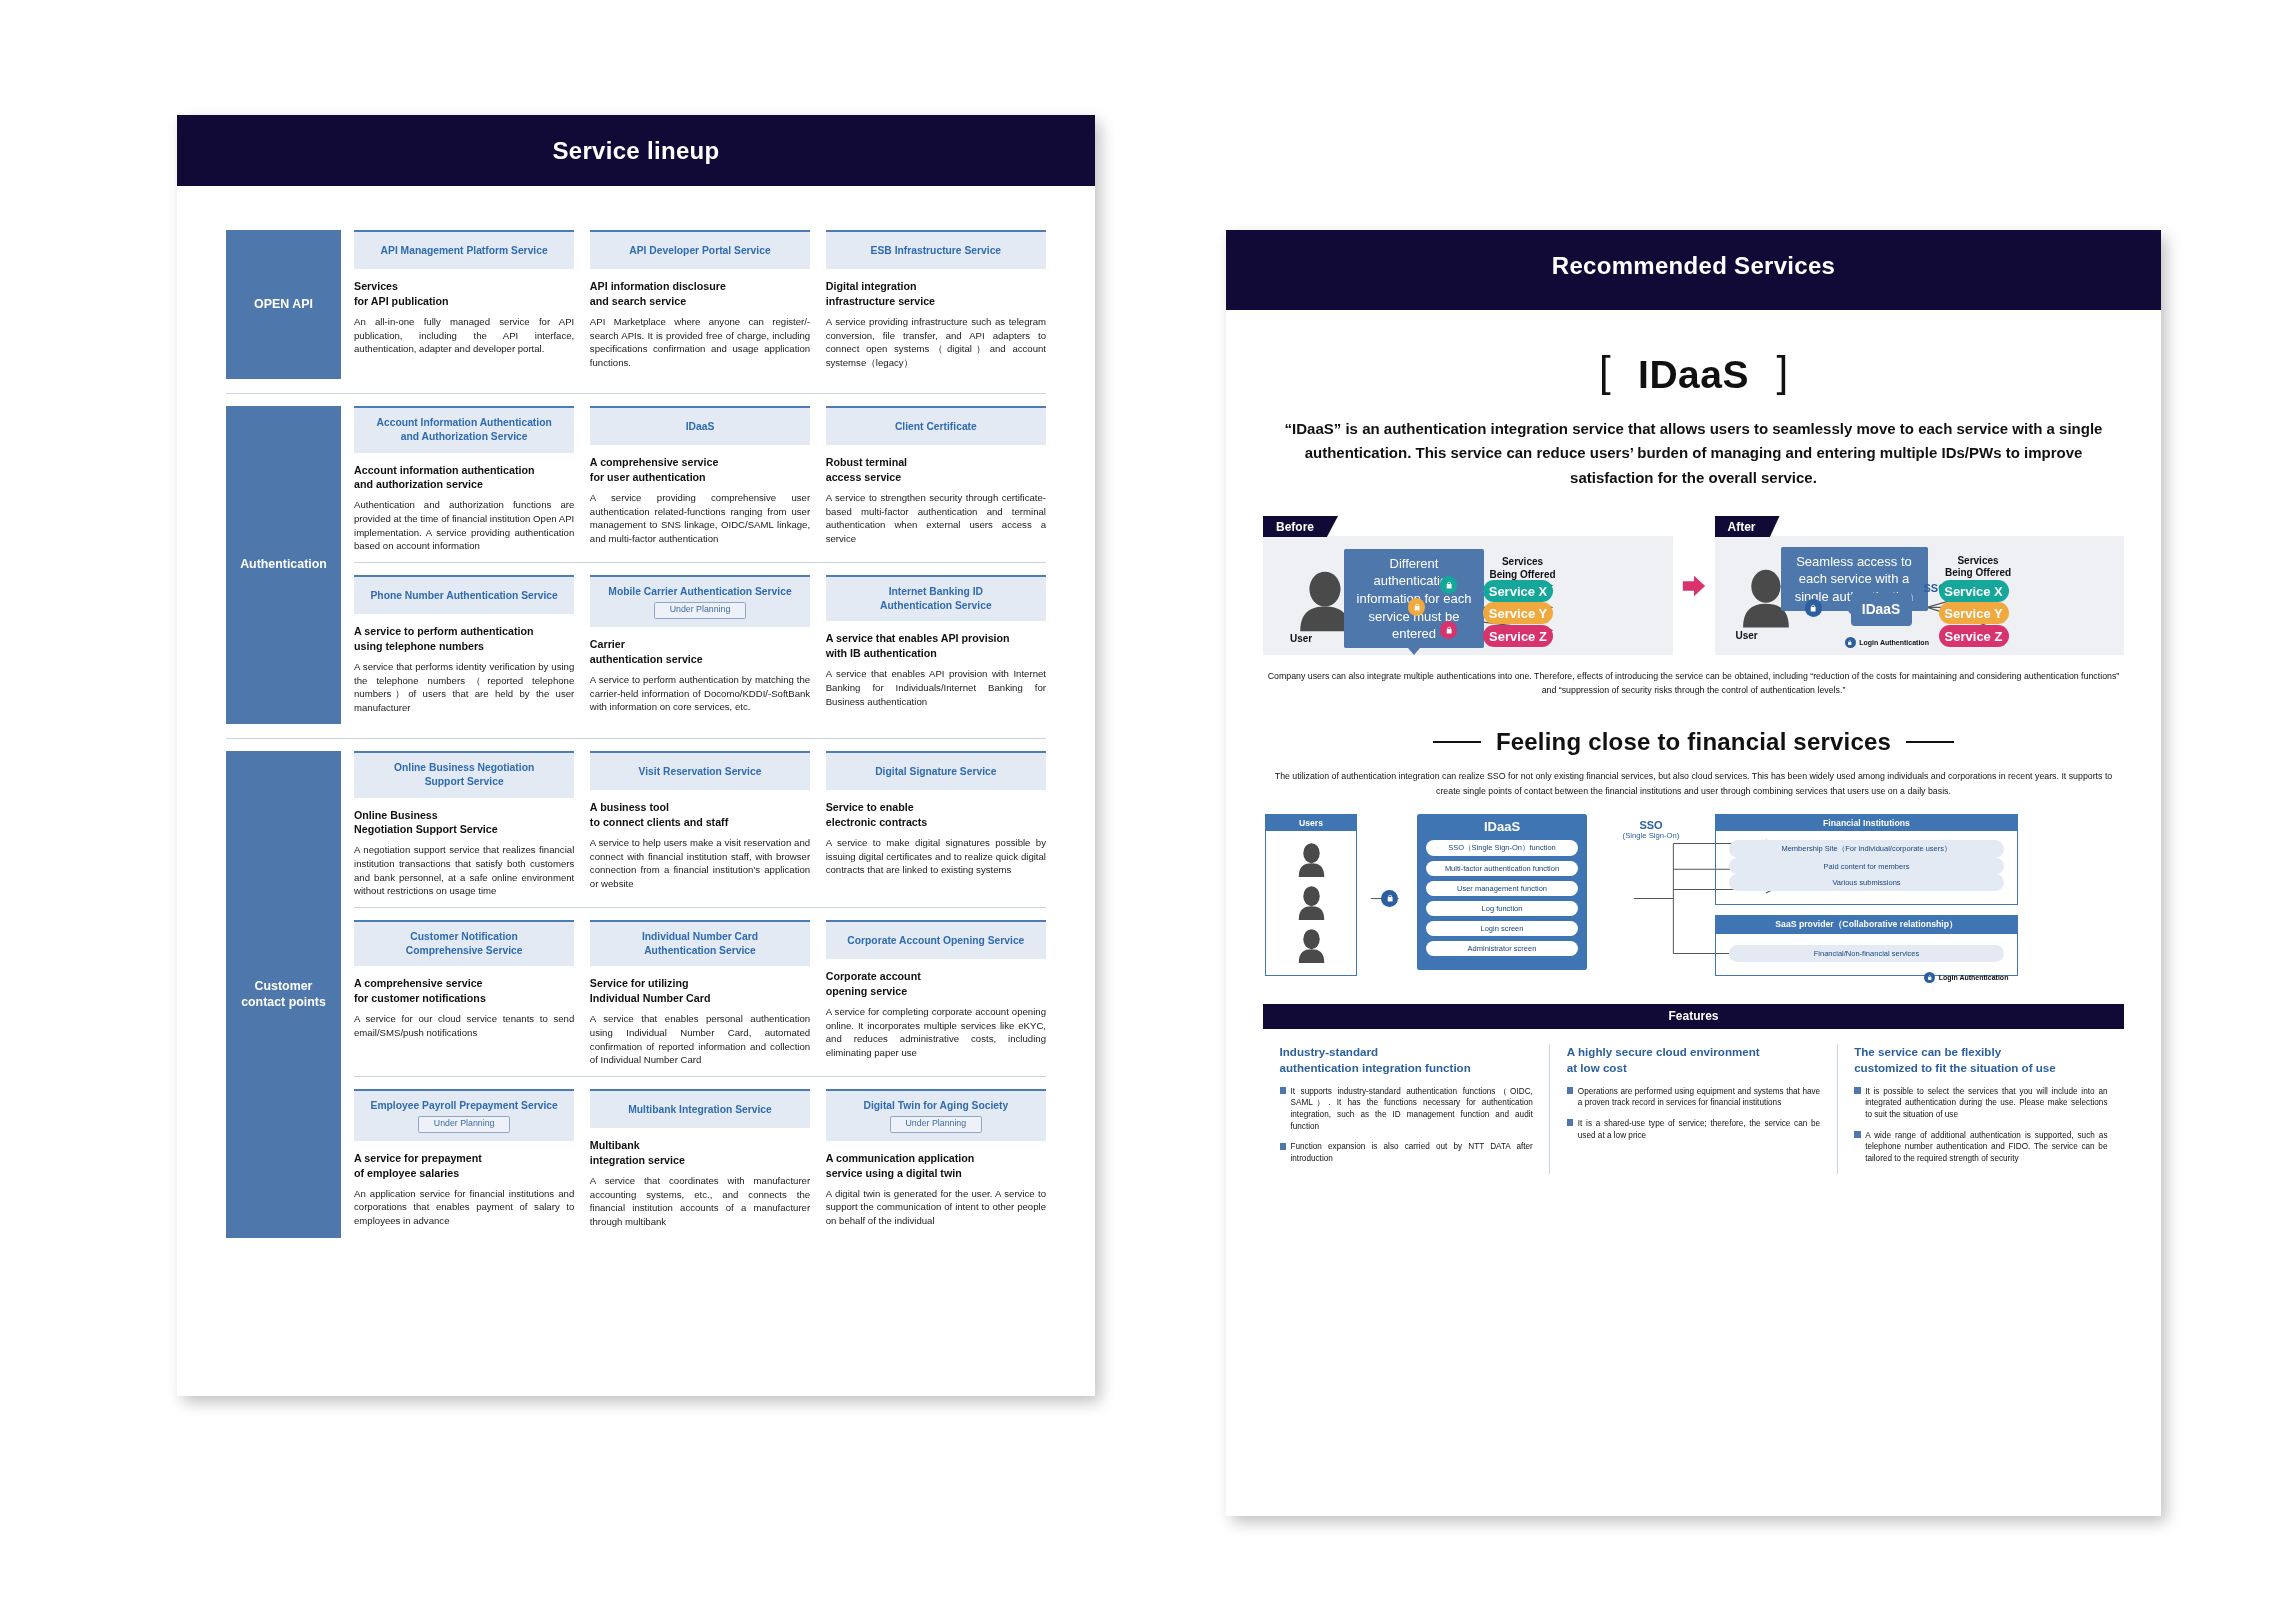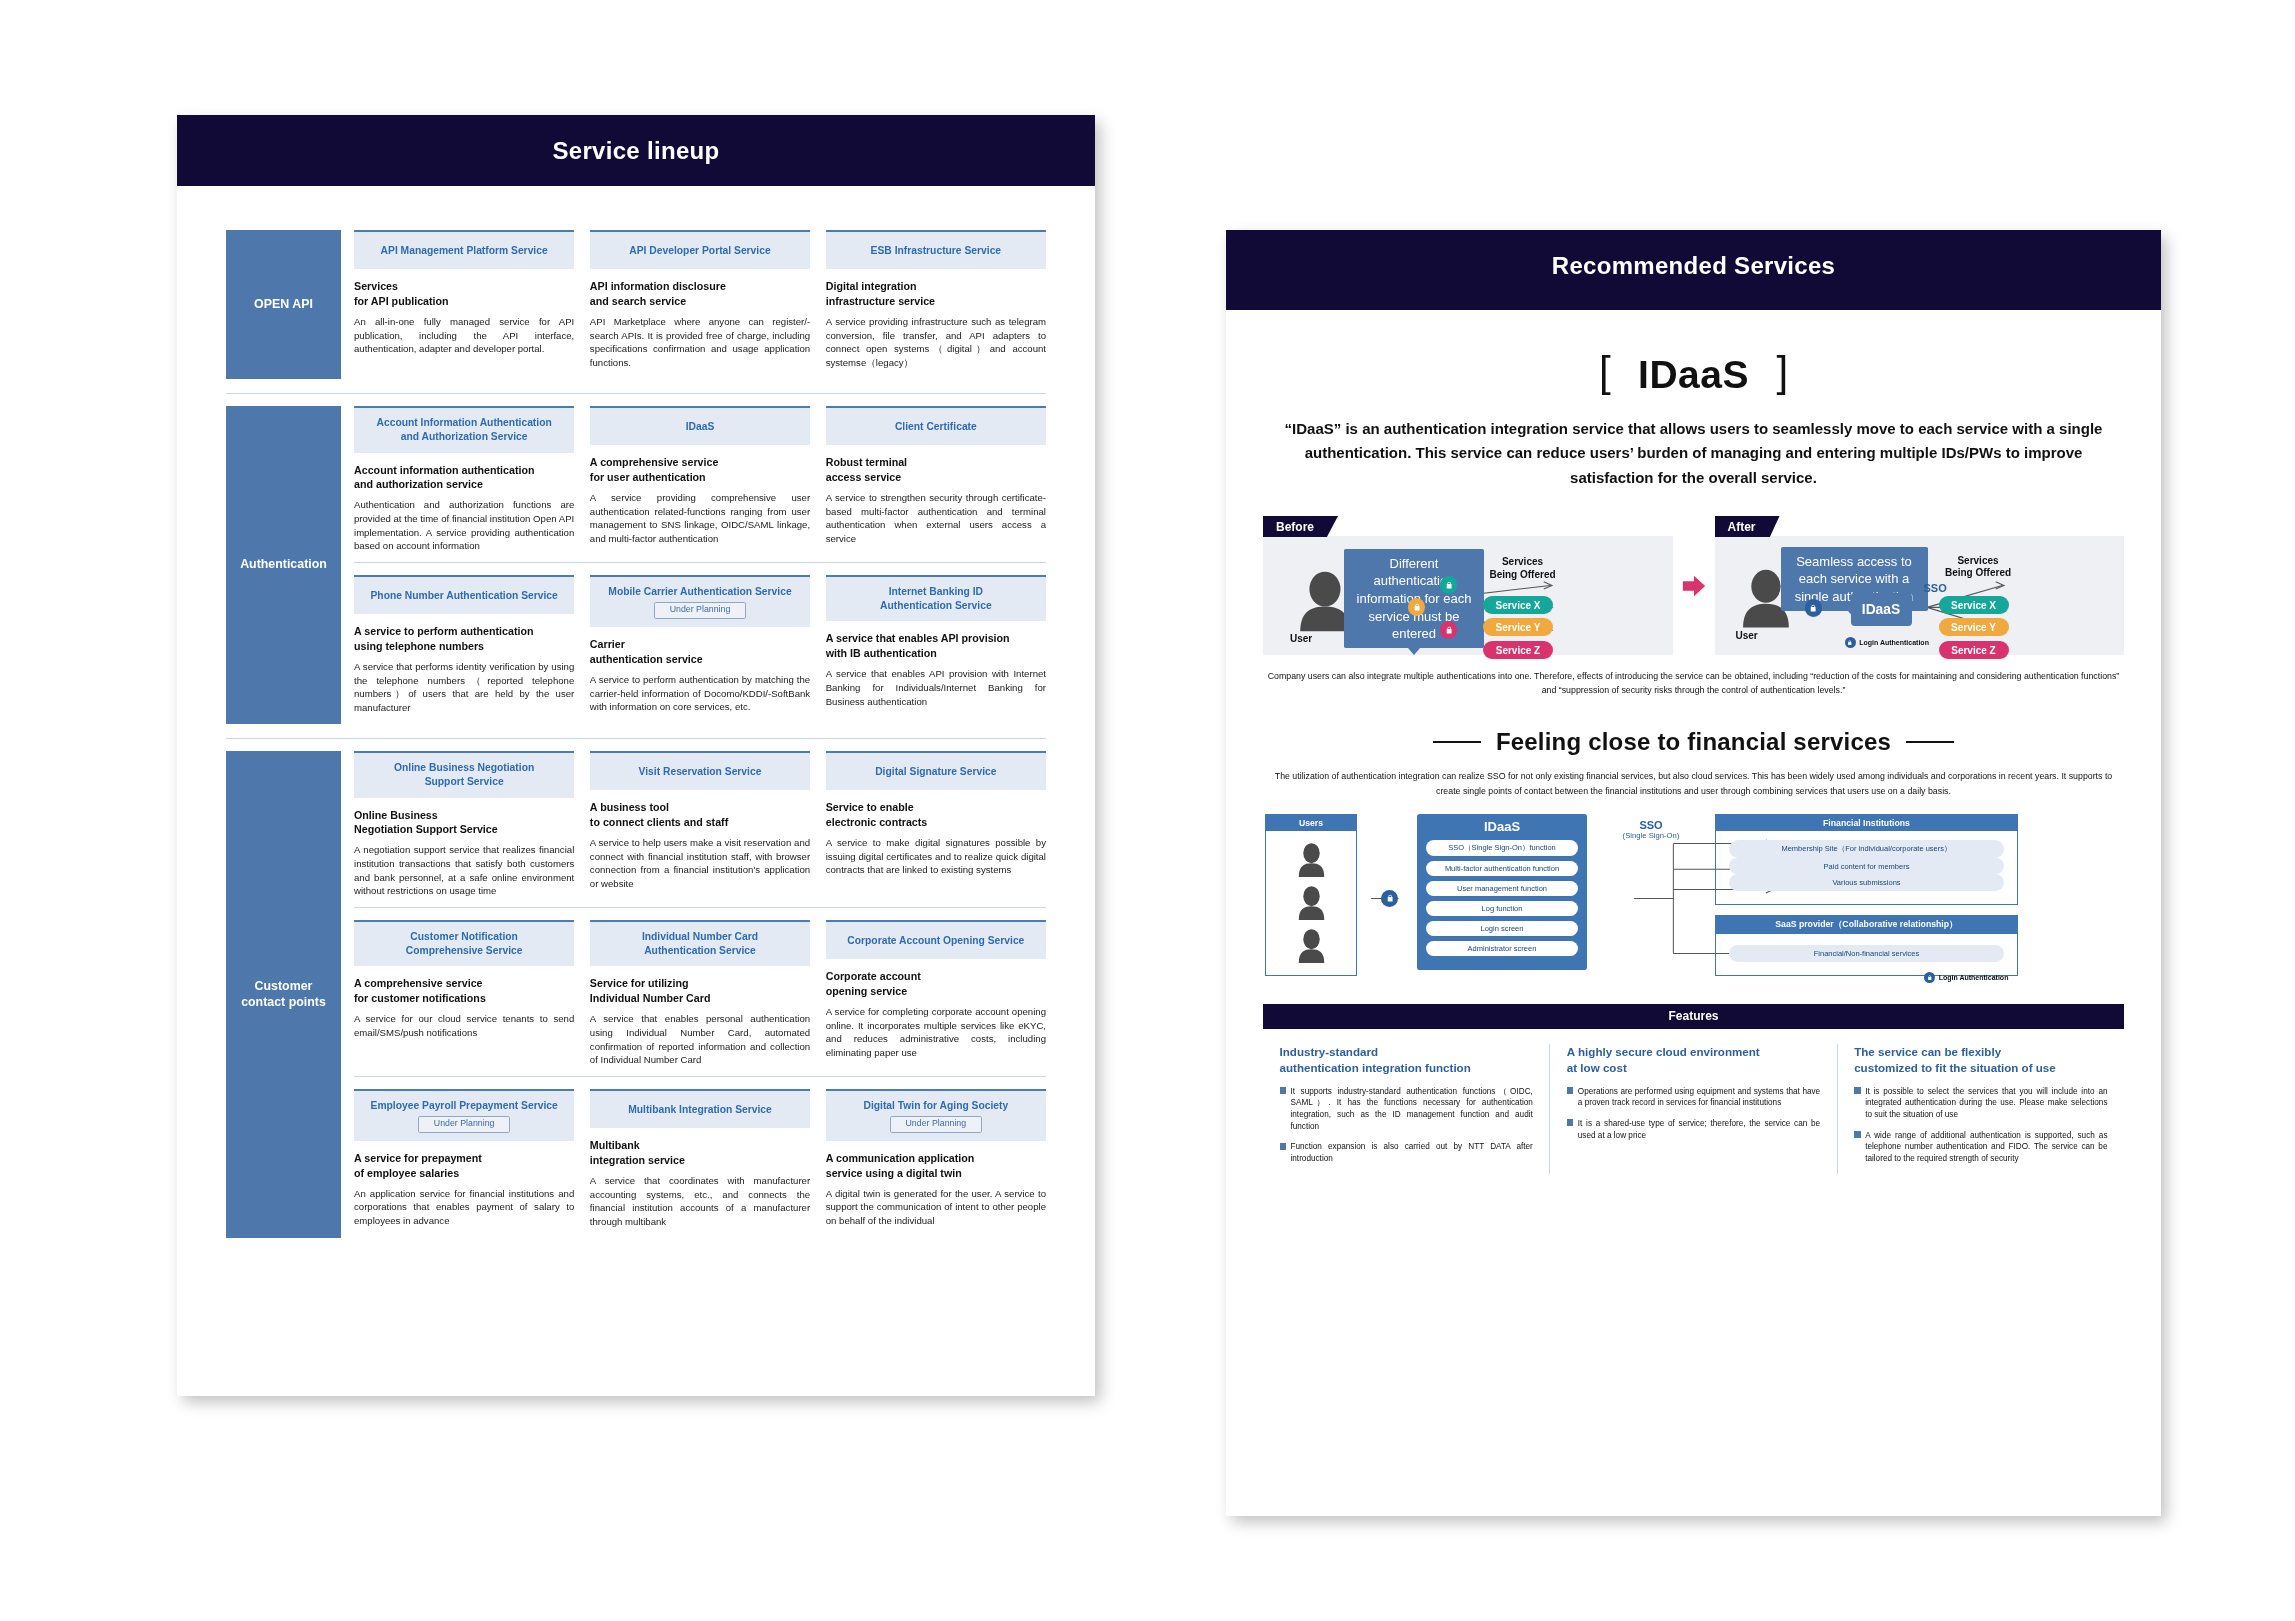--- a/index.html
+++ b/index.html
@@ -139,22 +139,22 @@
     background:#4e77ab; color:#fff;
     font-size:13px; text-align:center; line-height:1.35;
     padding:5.5px 7.3px; border-radius:1.8px;
   }
   .callout:after {
     content:""; position:absolute; left:50%; bottom:-7.3px; transform:translateX(-50%);
     border-left:6.4px solid transparent; border-right:6.4px solid transparent;
     border-top:7.3px solid #4e77ab;
   }
   .svc-pill {
-    position:absolute; color:#fff; font-weight:bold; font-size:10px;
-    border-radius:11px; text-align:center; width:70px; padding:3.2px 0;margin-top:16px;
+    position:absolute; color:#fff; font-weight:bold; font-size:13px;
+    border-radius:11px; text-align:center; width:70px; padding:3.2px 0;
   }
   .svc-x { background:#14a79a; } .svc-y { background:#efa93e; } .svc-z { background:#d8336c; }
   .lock-dot {
     position:absolute; width:17.4px; height:17.4px; border-radius:50%;
     display:flex; align-items:center; justify-content:center;
   }
   .lock-dot svg { width:8.3px; height:8.3px; }
   .sbo-label {
     position:absolute; font-weight:bold; font-size:10px; text-align:center;
     color:#111; line-height:1.25;

